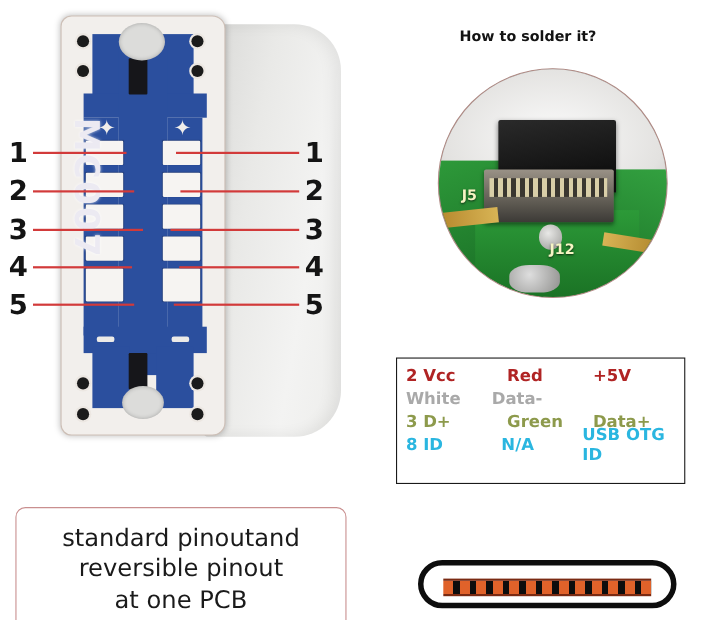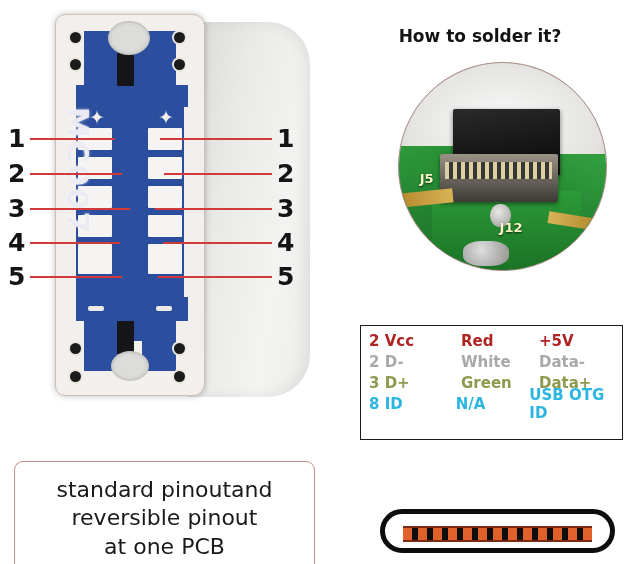--- a/index.html
+++ b/index.html
@@ -65,21 +65,21 @@
     display:flex;align-items:center;justify-content:center;
   }
   #note-text{
     text-align:center;font-size:22px;line-height:1.28;color:#1a1a1a;
     font-family:"DejaVu Sans",sans-serif;
   }
 
   
   #solder-heading{
     position:absolute;left:330px;top:26px;width:300px;text-align:center;
-    font-size:17px;font-weight:700;color:#131313;
+    font-size:13px;font-weight:700;color:#131313;
     font-family:"DejaVu Sans",sans-serif;
   }
 
   
   #solder-photo{
     position:absolute;left:398px;top:62px;width:207px;height:207px;
     border-radius:50%;overflow:hidden;
     border:1.5px solid #b08a84;
     background:#8f8d8b;
   }
@@ -276,21 +276,20 @@
 
 <div id="pinout-table">
 
   <div class="pin-row" style="color: rgb(176, 36, 36);">
     <span class="c-name">2 Vcc</span>
     <span class="c-color">Red</span>
     <span class="c-desc">+5V</span>
   </div>
 
   <div class="pin-row" style="color: rgb(169, 169, 169);">
-    <span class="c-name">2 D-</span>
     <span class="c-color">White</span>
     <span class="c-desc">Data-</span>
   </div>
 
   <div class="pin-row" style="color: rgb(141, 154, 76);">
     <span class="c-name">3 D+</span>
     <span class="c-color">Green</span>
     <span class="c-desc">Data+</span>
   </div>
 

